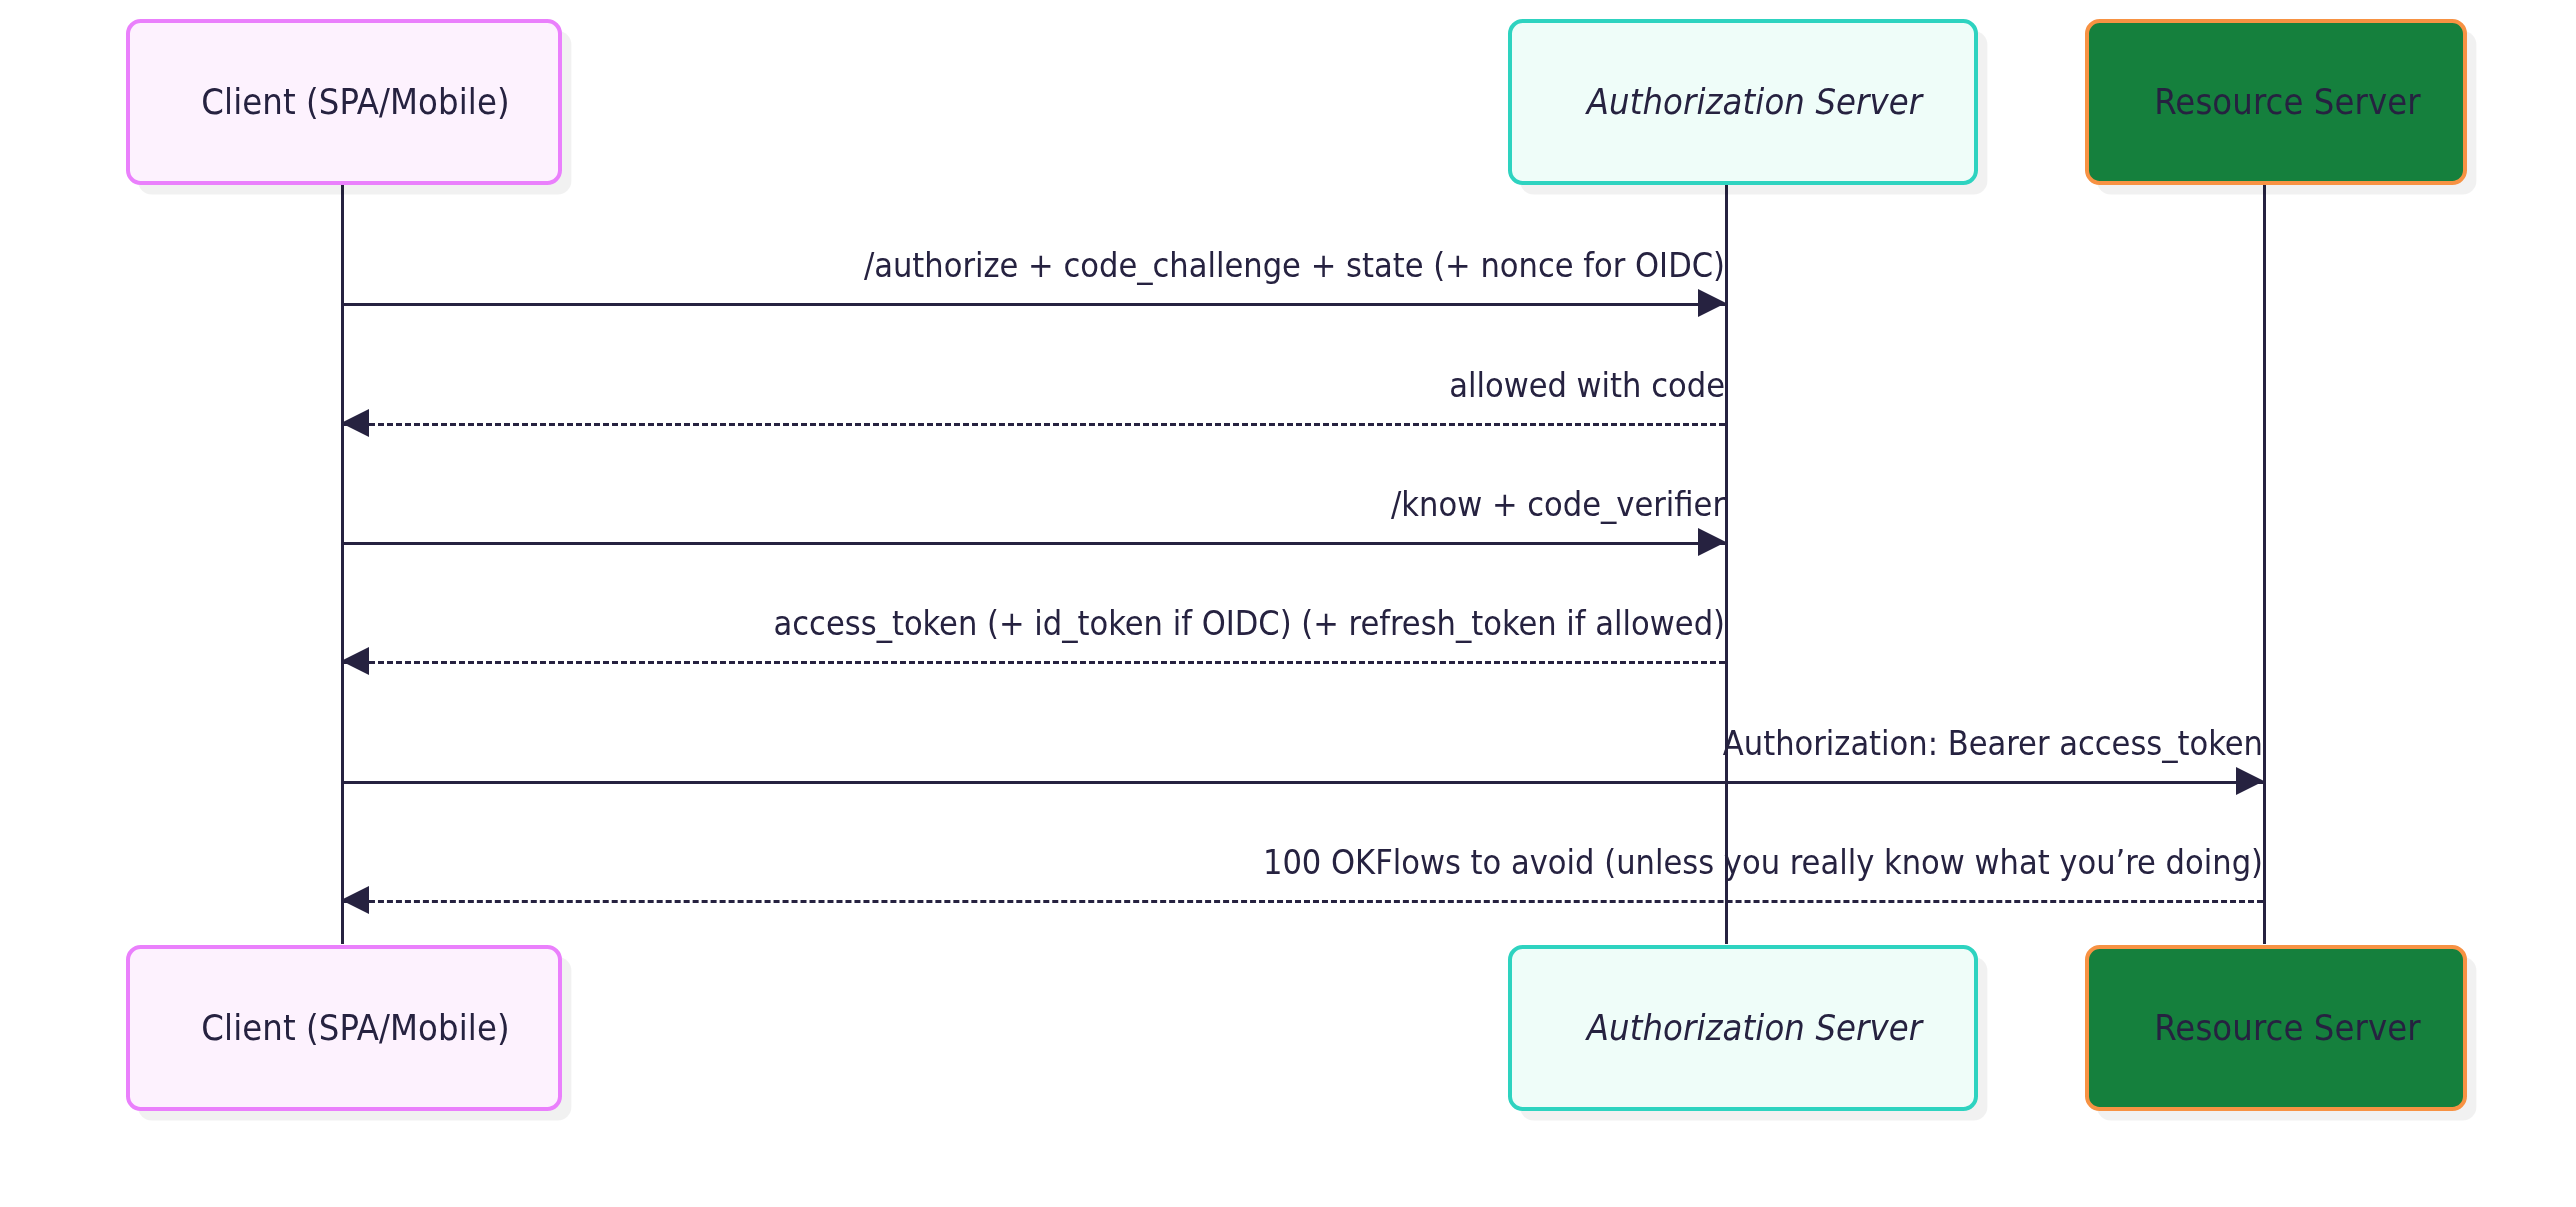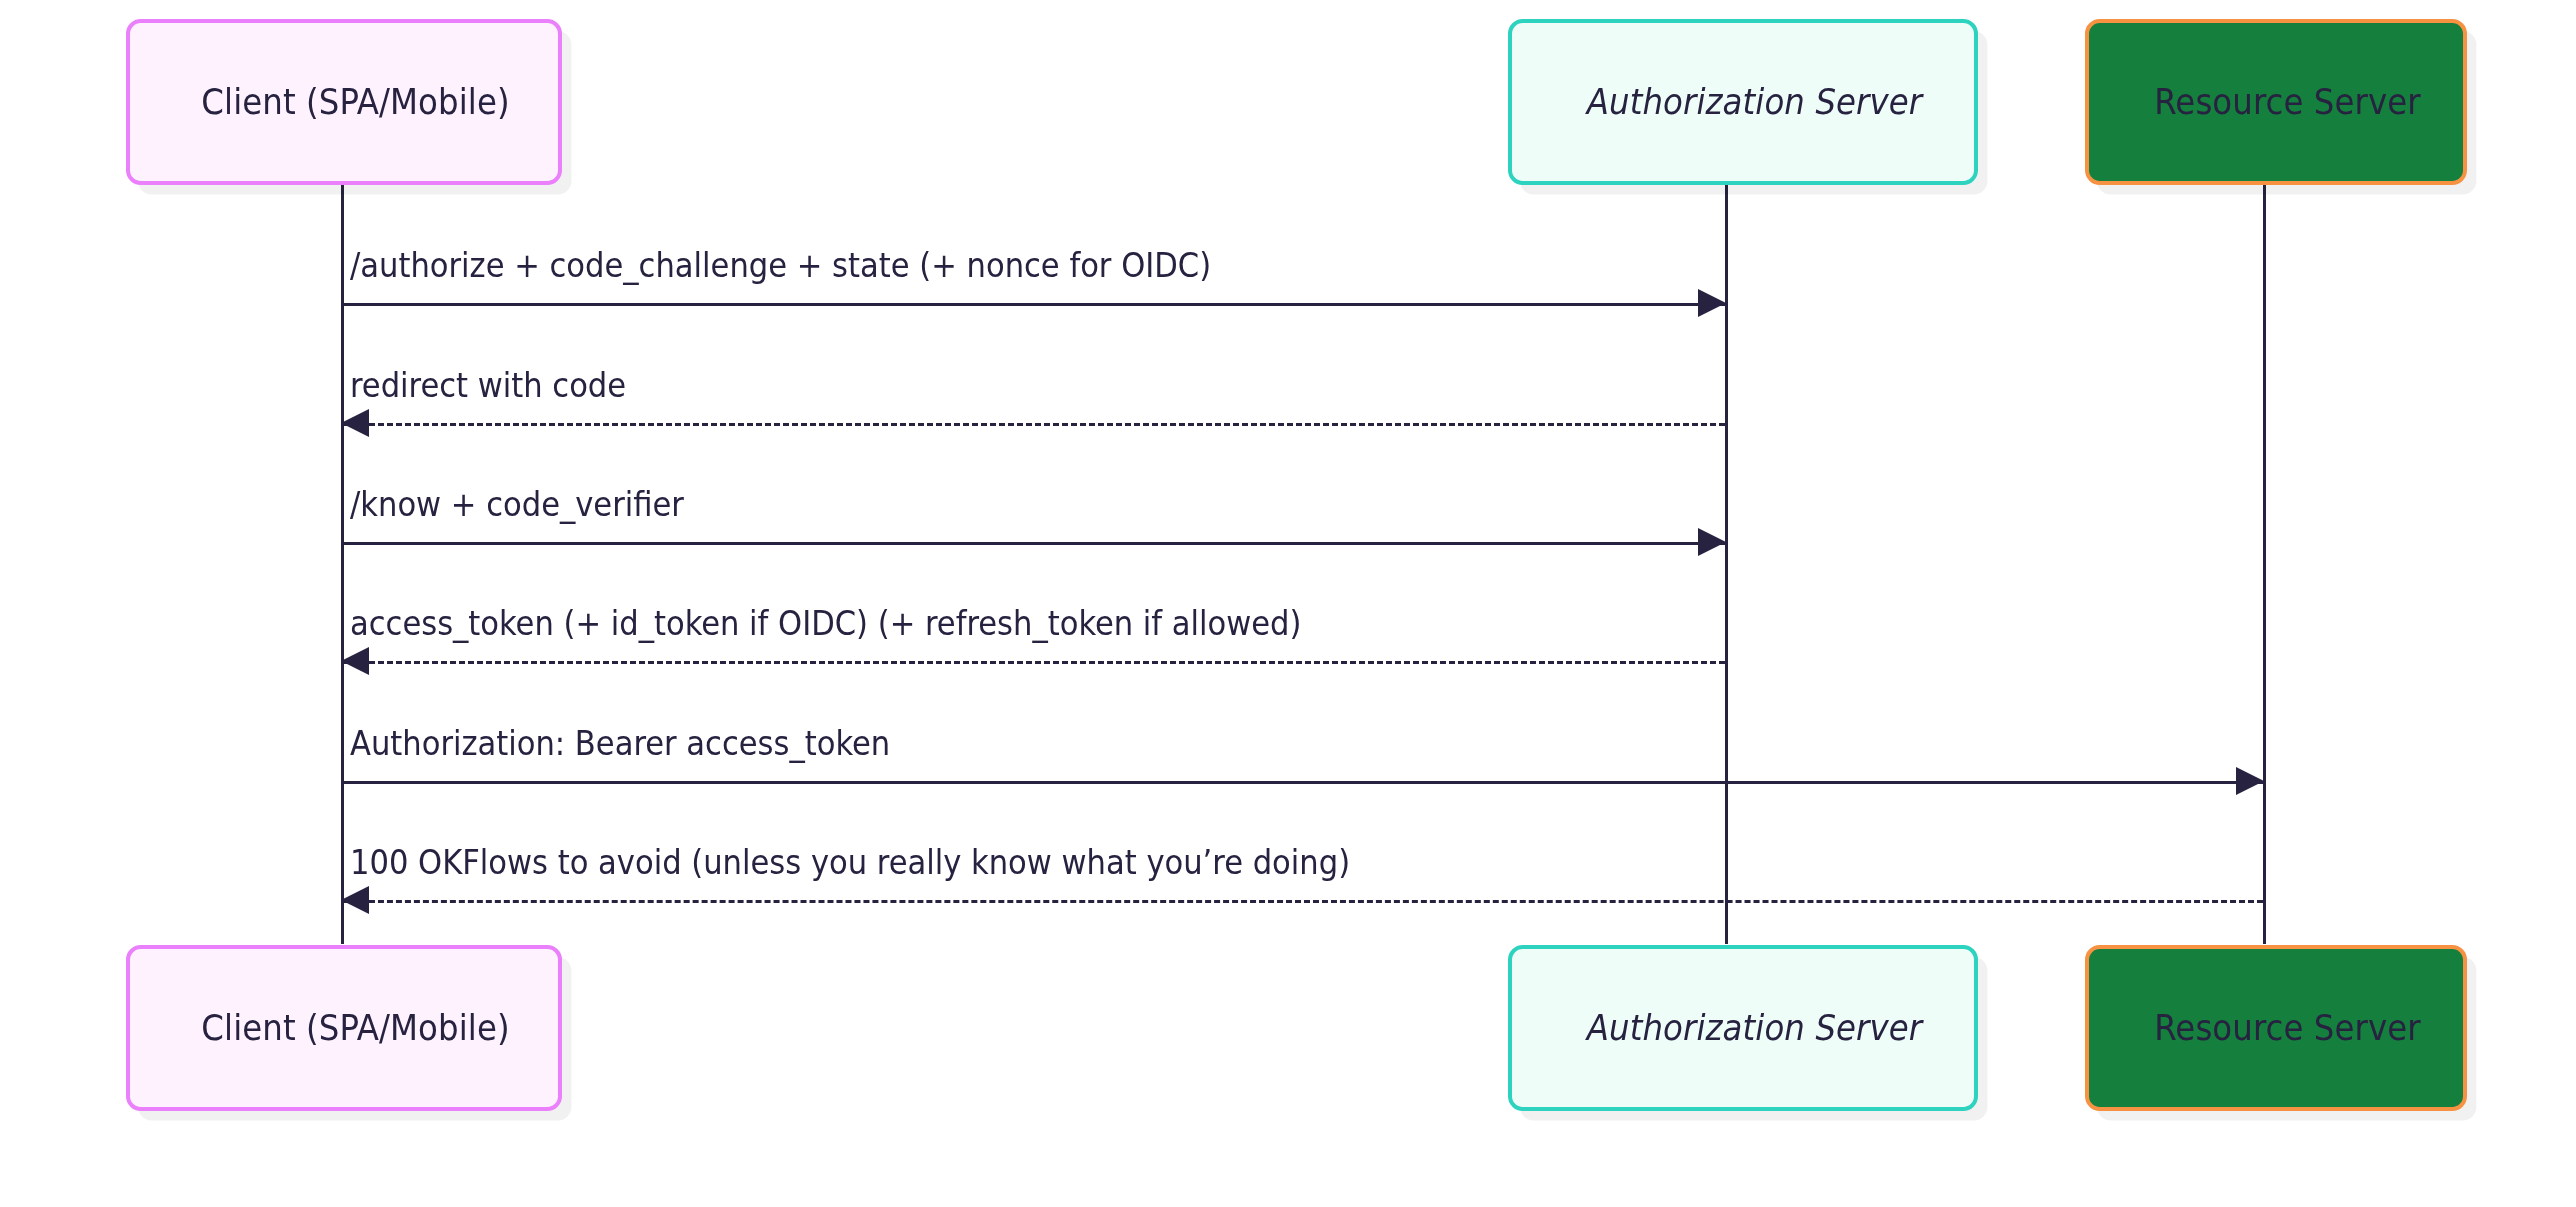--- a/index.html
+++ b/index.html
@@ -54,21 +54,21 @@
     height:0;
     border-top:3.4px solid #262240;
   }
   .msg-line.dashed{
     border-top:3.4px dashed #262240;
   }
   .msg-label{
     position:absolute;
     left:8px;right:0;
     bottom:19px;
-    text-align:left;
+    text-align:right;
     font-size:34px;
     color:#262240;
     white-space:nowrap;
     line-height:1.1;
   }
   .arrow-head{
     position:absolute;
     top:-14px;
     width:0;height:0;
     border-top:14px solid transparent;
@@ -104,21 +104,21 @@
     <span class="actor-label">Resource Server</span>
   </div>
 
   <div class="msg" style="left:342px; width:1383px; top:303px;">
     <div class="msg-label">/authorize + code_challenge + state (+ nonce for OIDC)</div>
     <div class="msg-line"></div>
     <div class="arrow-head right"></div>
   </div>
 
   <div class="msg" style="left:342px; width:1383px; top:423px;">
-    <div class="msg-label">redirect with code</div>
+    <div class="msg-label">allowed with code</div>
     <div class="msg-line dashed"></div>
     <div class="arrow-head left"></div>
   </div>
 
   <div class="msg" style="left:342px; width:1383px; top:542px;">
     <div class="msg-label">/know + code_verifier</div>
     <div class="msg-line"></div>
     <div class="arrow-head right"></div>
   </div>
 

